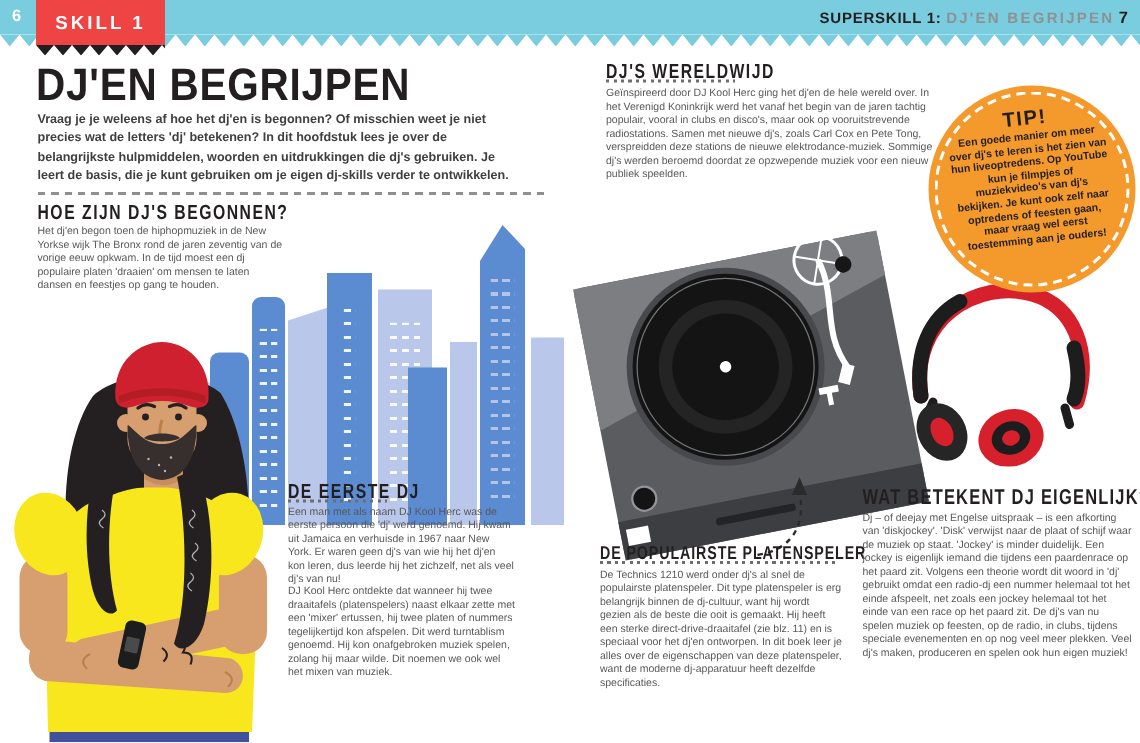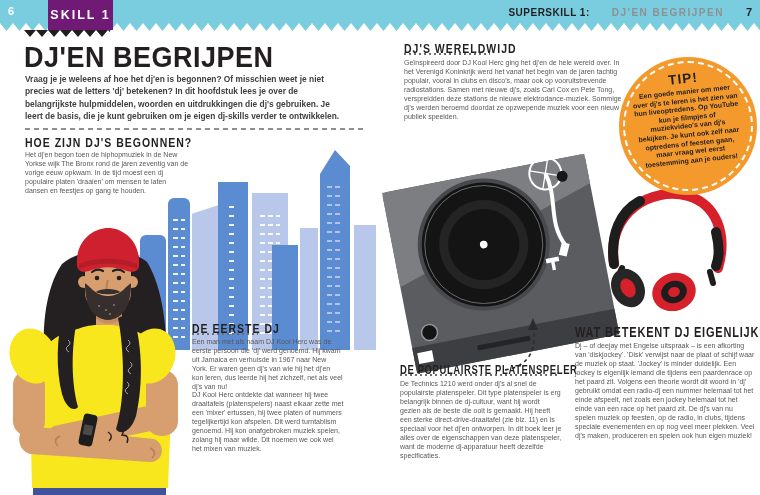--- a/index.html
+++ b/index.html
@@ -5,25 +5,25 @@
   html,body{margin:0;padding:0;background:#ffffff;}
   #stage{
     position:relative;width:760px;height:495px;background:#ffffff;overflow:hidden;
     font-family:"Liberation Sans", sans-serif;color:#231f20;
   }
   .abs{position:absolute;}
   
   .band{top:0;left:0;width:760px;height:23px;background:#79cdde;}
   .band-zz{top:23px;left:0;width:760px;height:8px;display:block;}
   .pagenum-left{top:5px;left:8px;font-size:11px;font-weight:700;color:#ffffff;z-index:5;}
-  .skill-badge{top:0;left:24px;width:65px;height:30px;background:#701a75;z-index:6;
-    display:flex;align-items:center;justify-content:center;margin-left:24px;}
+  .skill-badge{top:0;left:24px;width:86px;height:30px;background:#ef4444;z-index:6;
+    display:flex;align-items:center;justify-content:center;}
   .skill-badge span{color:#fff;font-size:12.5px;font-weight:700;letter-spacing:2px;}
   .badge-zz{top:30px;left:24px;width:86px;height:7px;display:block;z-index:6;}
-  .header-right{top:6px;right:8px;display:flex;align-items:baseline;gap:22px;z-index:5;}
+  .header-right{top:6px;right:8px;display:flex;align-items:baseline;gap:3px;z-index:5;}
   .hr-bold{font-size:10px;font-weight:700;letter-spacing:.5px;color:#231f20;}
   .hr-light{font-size:10px;font-weight:700;letter-spacing:1.5px;color:#8f9093;}
   .hr-num{font-size:11px;font-weight:700;color:#231f20;}
 
   
   .page-title{top:40px;left:24px;font-size:27px;font-weight:700;letter-spacing:.5px;
     transform:scaleY(1.12);transform-origin:left top;white-space:nowrap;z-index:4;}
   .intro{top:73px;left:25px;width:322px;font-size:8.4px;line-height:12.4px;font-weight:700;
     color:#3f3f41;z-index:4;}
   .dashline{height:2px;background:repeating-linear-gradient(to right,#8f8f91 0 5px,transparent 5px 9px);z-index:4;}

